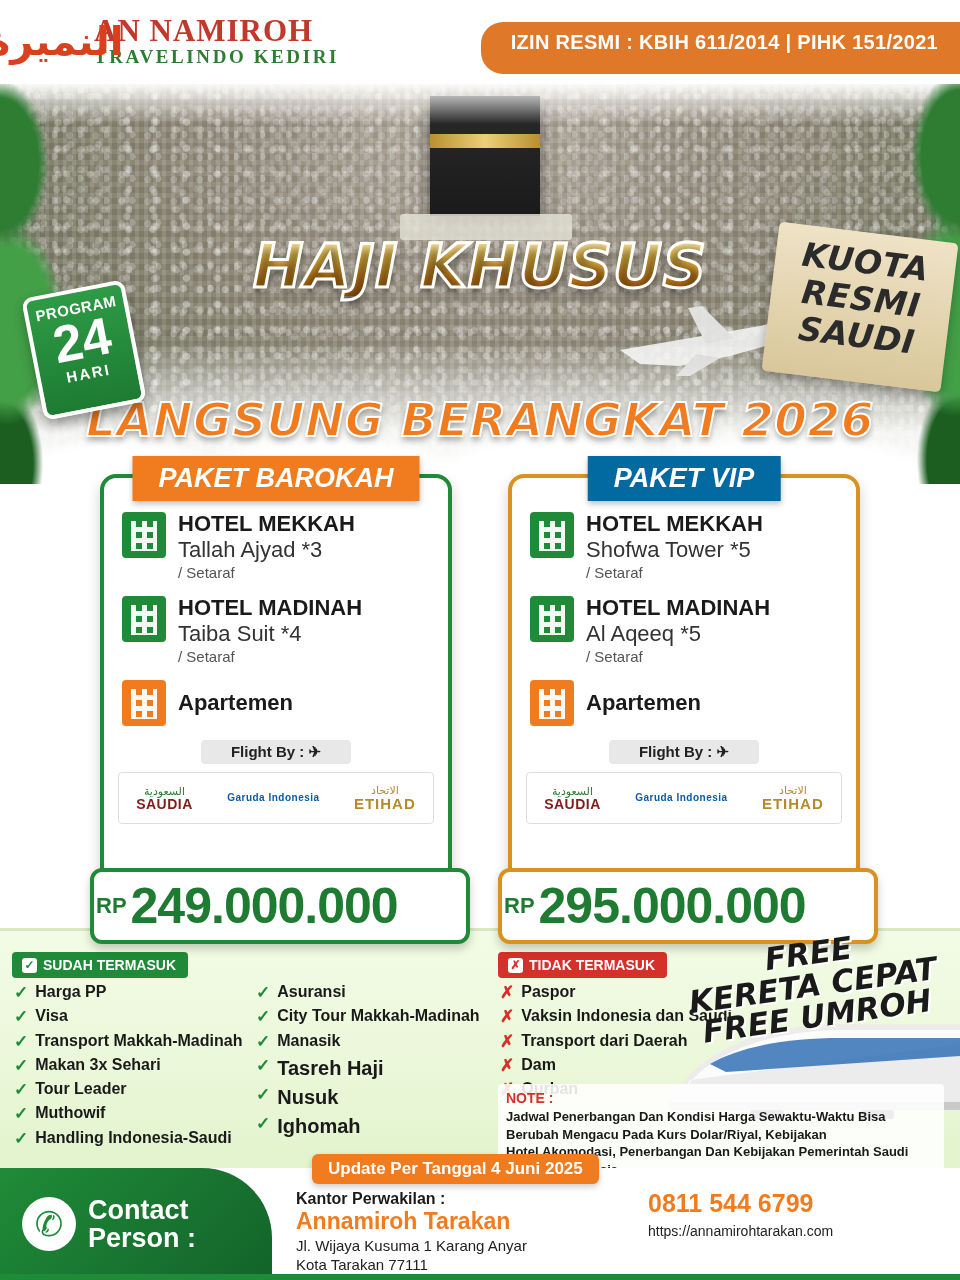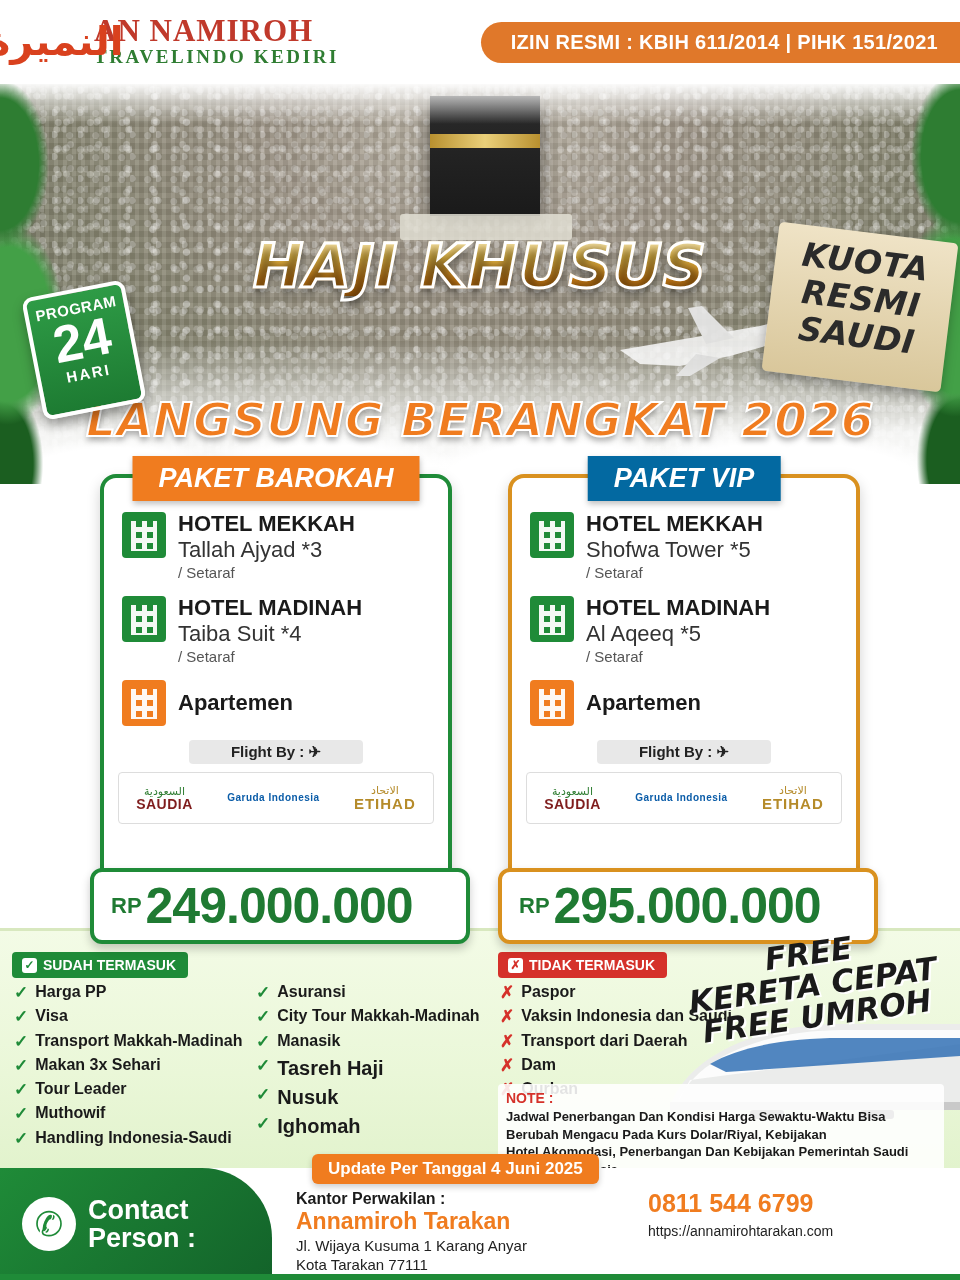--- a/index.html
+++ b/index.html
@@ -32,21 +32,21 @@
     font-family: "Liberation Serif", serif;
   }
   .logo-sub {
     font-size: 19px; font-weight: bold; color: #2f7d32; letter-spacing: 2.6px;
     font-family: "Liberation Serif", serif;
   }
   .izin-badge {
     position: absolute; right: 0; top: 22px;
     background: #e0782a; color: #fff;
     font-size: 20px; font-weight: bold;
-    padding: 9px 22px 9px 30px;
+    padding: 9px 22px 20px 30px;
     border-radius: 22px 0 0 22px;
     letter-spacing: .3px;
     white-space: nowrap;
   }
 
   
   .photo-band {
     position: absolute; top: 84px; left: 0; width: 960px; height: 400px;
     overflow: hidden;
     background:
@@ -206,41 +206,41 @@
     background-size: 11px 11px;
     opacity: .95;
   }
   .apart-ico { background: #f07c1f; }
   .hotel-txt .h1 { font-size: 22px; font-weight: bold; color: #1a1a1a; line-height: 1.12; }
   .hotel-txt .h2 { font-size: 22px; color: #333; line-height: 1.18; }
   .hotel-txt .h3 { font-size: 15px; color: #555; line-height: 1.3; }
   .apart-label { font-size: 22px; font-weight: bold; color: #1a1a1a; padding-top: 10px; }
 
   .flight-by {
-    margin: 14px auto 0; width: 174px; text-align: center;
+    margin: 14px auto 0; width: 150px; text-align: center;
     background: #e8e8e8; border-radius: 4px; padding: 3px 0;
     font-size: 15px; font-weight: bold; color: #222;
   }
   .airlines {
     margin: 8px 14px 0; height: 52px;
     border: 1px solid #ddd; border-radius: 4px;
     display: flex; align-items: center; justify-content: space-around;
     background: #fff;
   }
   .air { text-align: center; line-height: 1; }
   .air .ar { font-size: 11px; color: #2f7d32; font-family: "DejaVu Sans", sans-serif; }
   .air .en { font-size: 14px; font-weight: bold; color: #7f1d1d; letter-spacing: .5px; }
   .air.garuda .en { font-size: 10px; color: #0a5ca8; }
   .air.etihad .ar { color: #b58b2a; }
   .air.etihad .en { color: #b58b2a; font-size: 15px; letter-spacing: 1px; }
 
   .price {
     position: absolute; left: -14px; bottom: -36px; width: 380px; height: 76px;
     background: #ffffff; border: 4px solid #1f8b38; border-radius: 12px;
-    display: flex; align-items: center; padding-left: 17px;
+    display: flex; align-items: center; padding-left: 2px;
     box-shadow: 0 5px 10px rgba(0,0,0,.2);
   }
   .pkg-right .price { border-color: #d9911f; }
   .price .rp { font-size: 22px; font-weight: bold; color: #1f7a32; margin-right: 4px; }
   .price .val { font-size: 50px; font-weight: bold; color: #1f7a32; letter-spacing: -1px; }
 
   
   .incl-band {
     position: absolute; top: 928px; left: 0; width: 960px; height: 240px; z-index: 15;
     background: linear-gradient(180deg,#f3fbe6 0%, #eaf7d8 60%, #e2f3cd 100%);

